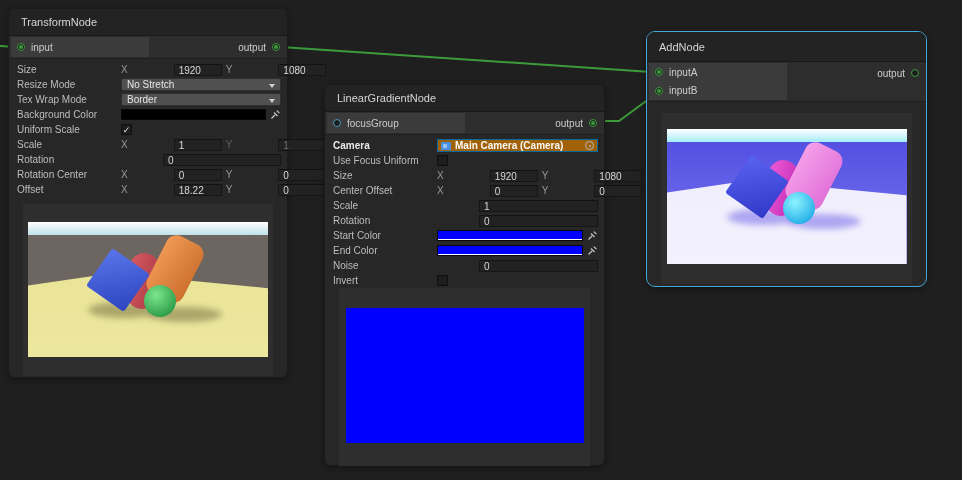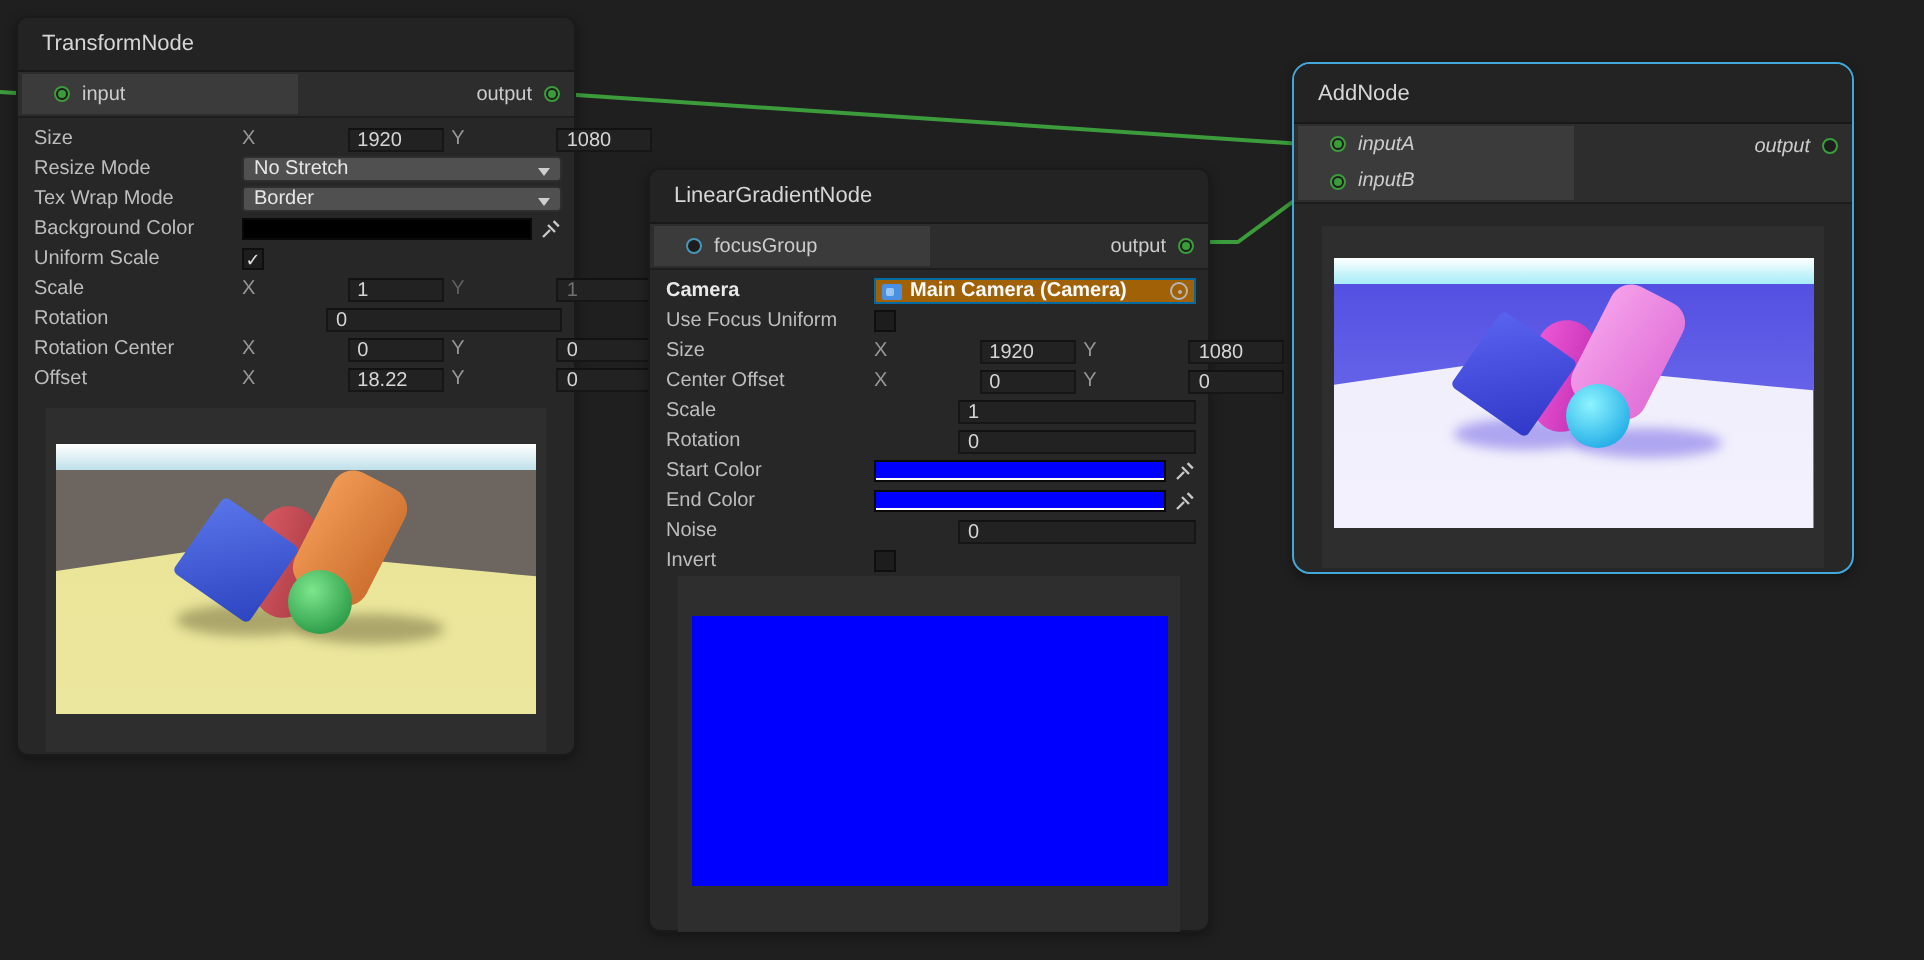--- a/index.html
+++ b/index.html
@@ -21,26 +21,26 @@
   .node.selected { border:1px solid #44a7d9; border-radius:9px; }
   .title {
     height:27px; line-height:27px; padding:0 12px;
     font-size:11px; color:#d6d6d6; background:#232323;
     border-bottom:1px solid #191919; border-radius:6px 6px 0 0;
     white-space:nowrap; overflow:hidden;
   }
   .node.selected .title { border-radius:8px 8px 0 0; }
   .ports { position:relative; background:#2d2d2d; border-bottom:1px solid #1e1e1e; }
   .ports.one { height:23px; }
-  .ports.two { height:40px;font-style:italic; }
+  .ports.two { height:40px; }
   .port-left {
     position:absolute; left:2px; top:1px; bottom:1px; width:138px;
     background:#3b3b3b; display:flex; flex-direction:column; justify-content:space-around;
   }
-  .port-row { display:flex; align-items:center; height:20px; padding-left:16px; }
+  .port-row { display:flex; align-items:center; height:20px; padding-left:6px; }
   .port-out {
     position:absolute; right:2px; top:1px; height:20px;
     display:flex; align-items:center; padding-right:5px; gap:6px;
   }
   .port-label { color:#cccccc; font-size:10px; margin-left:6px; }
   .port-out .port-label { margin-left:0;text-align:right; }
   .dot {
     width:8px; height:8px; border-radius:50%;
     border:1px solid #3c9c3c; flex:none; position:relative; background:#1d1d1d;
   }

